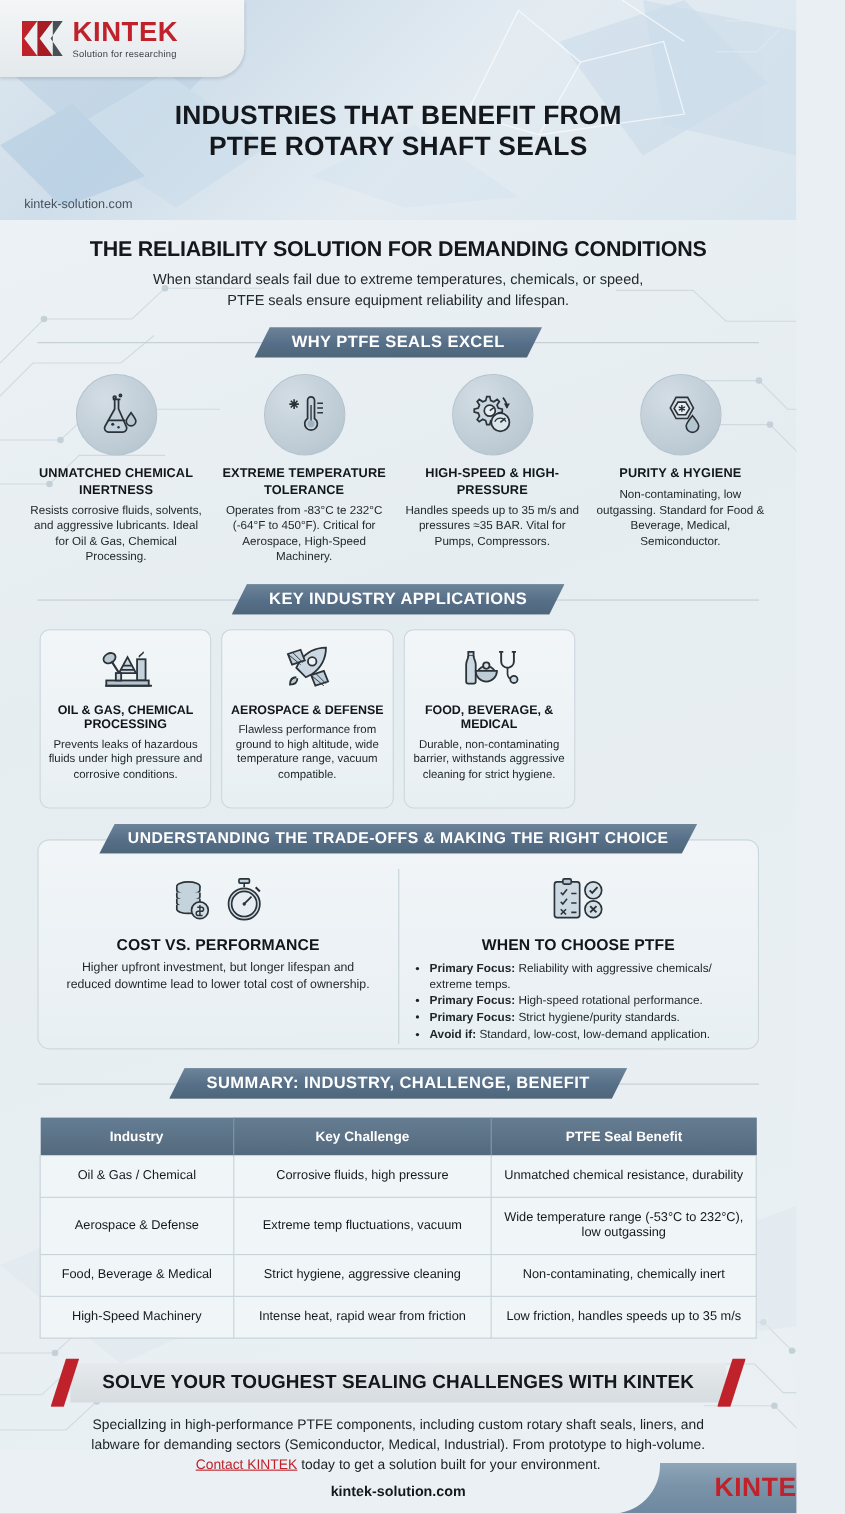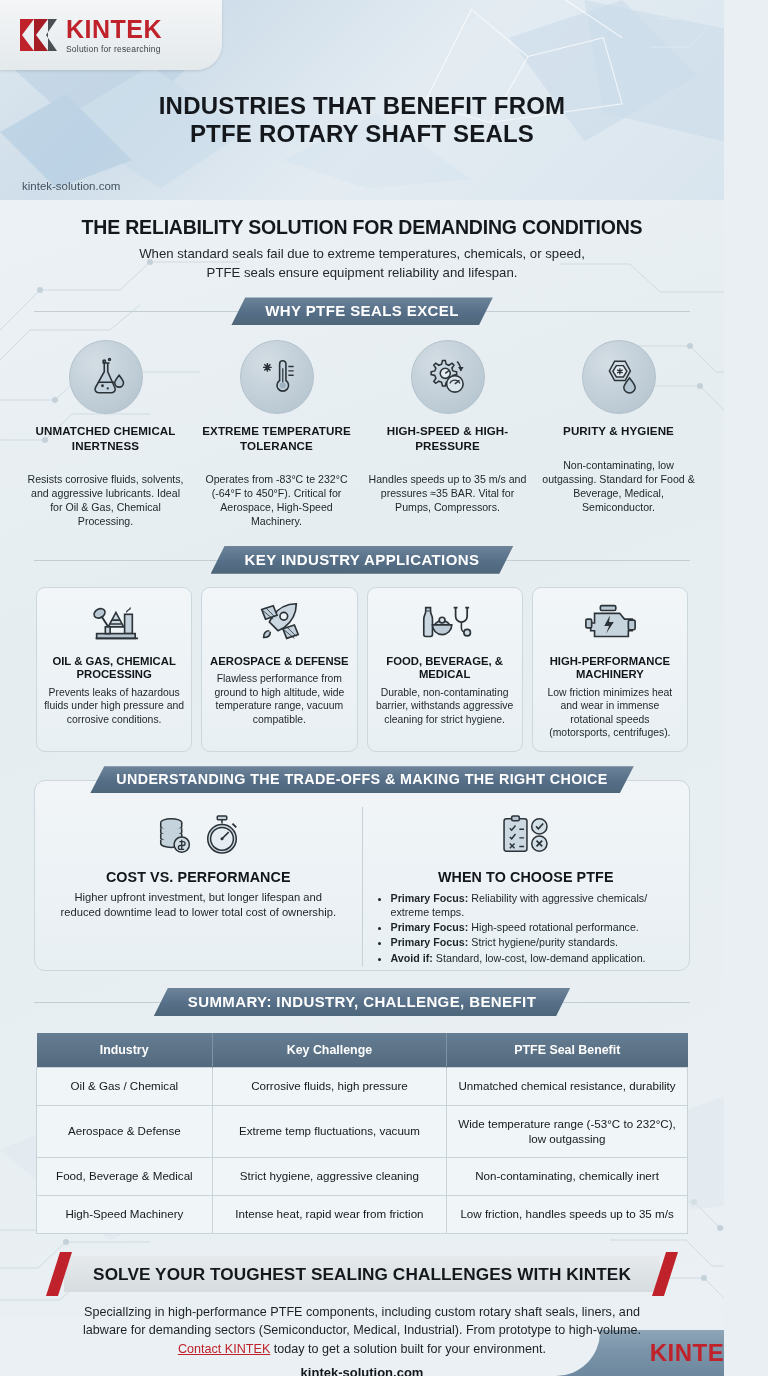--- a/index.html
+++ b/index.html
@@ -95,21 +95,21 @@
     width: 74px; height: 74px; border-radius: 50%;
     margin: 0 auto 10px;
     background: radial-gradient(circle at 35% 30%, #d3dde4 0%, #bccad4 70%, #aebdc9 100%);
     border: 1px solid #b3c2cd;
     display: flex; align-items: center; justify-content: center;
   }
   .why-title {
     font-size: 11.6px; font-weight: bold; color: #12161a;
     line-height: 1.22; text-transform: uppercase; letter-spacing: .1px;
   }
-  .why-desc { font-size: 10.6px; color: #1d2429; line-height: 1.32; margin-top: 20px; }
+  .why-desc { font-size: 10.6px; color: #1d2429; line-height: 1.32; margin-top: 5px; }
 
   
   .app-grid {
     display: grid; grid-template-columns: repeat(4, 1fr);
     gap: 9px; padding: 12px 36px 0; position: relative; z-index: 2;
   }
   .app-card {
     background: linear-gradient(180deg, #f2f6f8 0%, #e8eff3 100%);
     border: 1px solid #ccd7de; border-radius: 9px;
     padding: 10px 7px 11px; text-align: center;
@@ -412,33 +412,20 @@
           <path d="M39 8 v9 a6 6 0 0 0 12 0 V8" stroke-width="1.8"></path>
           <path d="M37 8 h4 M49 8 h4"></path>
           <path d="M45 23 v6 a5 5 0 0 0 5 5" stroke-width="1.6"></path>
           <circle cx="51" cy="34" r="3.4" fill="#d0dce4"></circle>
         </svg>
       </div>
       <div class="app-title">FOOD, BEVERAGE, &amp; MEDICAL</div>
       <div class="app-desc">Durable, non-contaminating barrier, withstands aggressive cleaning for strict hygiene.</div>
     </div>
 
-    <div class="app-card">
-      <div class="app-icon">
-        <svg viewBox="0 0 58 44" width="56" height="44" fill="none" stroke="#2b3338" stroke-width="1.7">
-          <rect x="19" y="4" width="16" height="5" rx="1.5" fill="#b9c8d3"></rect>
-          <path d="M13 12 h26 l5 6 h8 v12 h-4 v6 H13 v-6 H9 v-8 h4 Z" fill="#c6d4de"></path>
-          <rect x="4" y="18" width="6" height="9" rx="1.5" fill="#bac9d4"></rect>
-          <rect x="48" y="19" width="7" height="10" rx="1.5" fill="#bac9d4"></rect>
-          <polygon points="29,14 23,25 28,25 25,33 33,21 28,21" fill="#2b3338" stroke="none"></polygon>
-        </svg>
-      </div>
-      <div class="app-title">HIGH-PERFORMANCE MACHINERY</div>
-      <div class="app-desc">Low friction minimizes heat and wear in immense rotational speeds (motorsports, centrifuges).</div>
-    </div>
   </div>
 
   <div class="tradeoff-block">
     <div class="tradeoff-banner-wrap">
       <div class="banner wide">UNDERSTANDING THE TRADE-OFFS &amp; MAKING THE RIGHT CHOICE</div>
     </div>
 
     <div class="tradeoff-card">
       <div class="to-col">
         <div class="to-icon">

